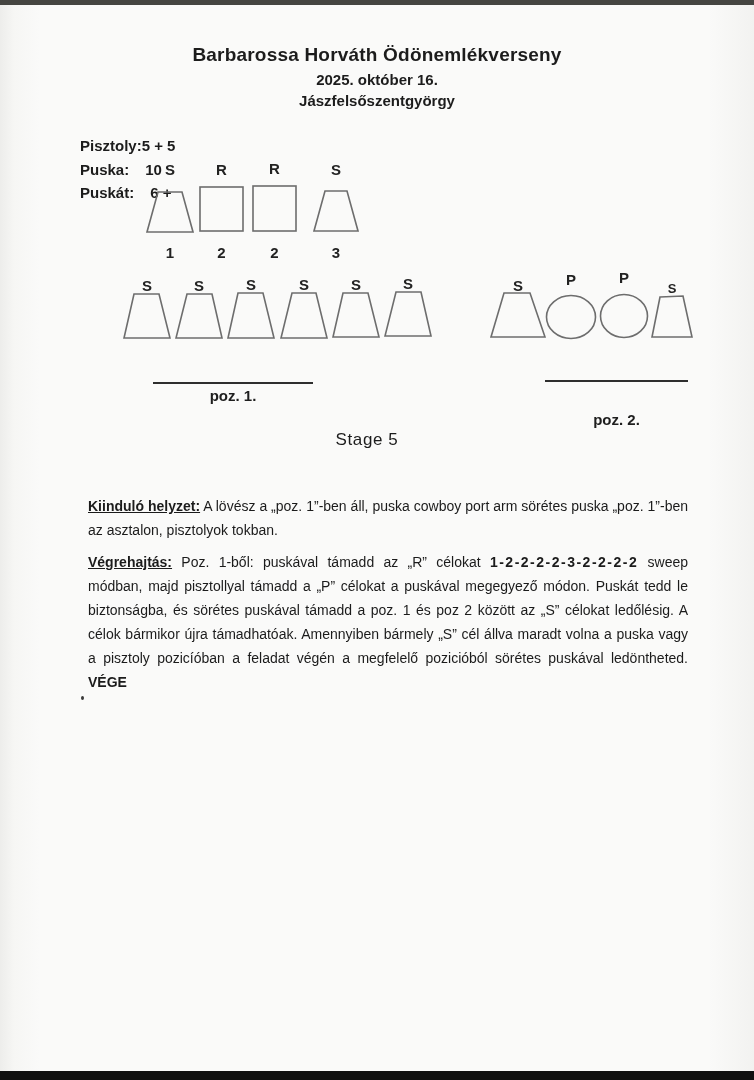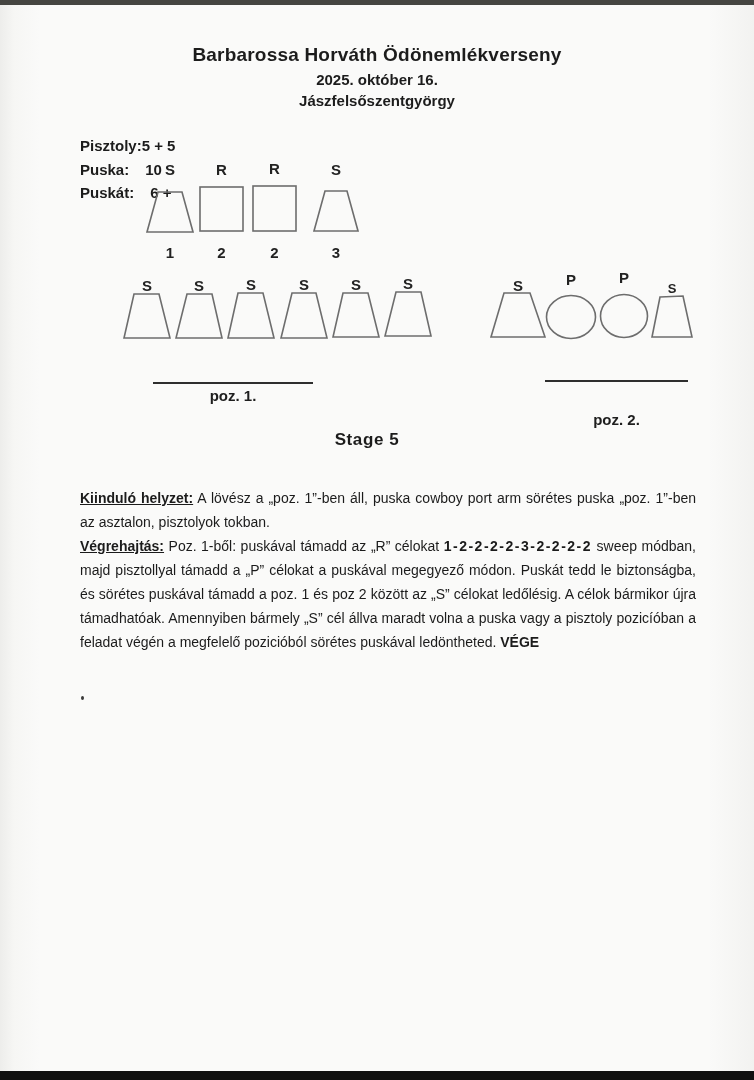--- a/index.html
+++ b/index.html
@@ -17,23 +17,23 @@
   .subtitle2{font-size:15px;font-weight:bold;margin-top:4px;}
   .ammo{position:absolute;left:80px;top:134px;font-size:15px;font-weight:bold;line-height:23.5px;white-space:nowrap;}
   .ammo .lbl{}
   .ammo .sp{margin-left:16px;}
   .shape{position:absolute;}
   .shape polygon,.shape rect,.shape ellipse{fill:none;stroke:#6d6d6d;stroke-width:1.6;}
   .tletter{position:absolute;font-size:15px;font-weight:bold;text-align:center;color:#222;}
   .tnum{position:absolute;font-size:15px;font-weight:bold;text-align:center;color:#222;}
   .pozline{position:absolute;border-top:2px solid #2e2e2e;}
   .pozlabel{position:absolute;font-size:15px;font-weight:bold;text-align:center;color:#1e1e1e;}
-  .stage-title{position:absolute;left:0;top:430px;width:734px;text-align:center;font-size:17px;font-weight:bold;letter-spacing:.6px;}
+  .stage-title{position:absolute;left:0;top:430px;width:734px;text-align:center;font-size:17px;font-weight:normal;letter-spacing:.6px;}
   .briefing{position:absolute;left:80px;top:486px;width:616px;font-size:14px;line-height:24px;text-align:justify;color:#1b1b1b;}
-  .briefing p{margin:0;}
+  .briefing p{margin:8px;}
   .briefing .lbl{font-weight:bold;text-decoration:underline;}
   .briefing .seq{font-weight:bold;letter-spacing:1.5px;}
   .briefing .vege{font-weight:bold;}
   .stray{position:absolute;left:81px;top:696px;width:3px;height:4px;background:#3a3a3a;border-radius:50%;}
 </style>
 </head>
 <body>
 
 <div class="page">
   <div class="bar-top"></div>

